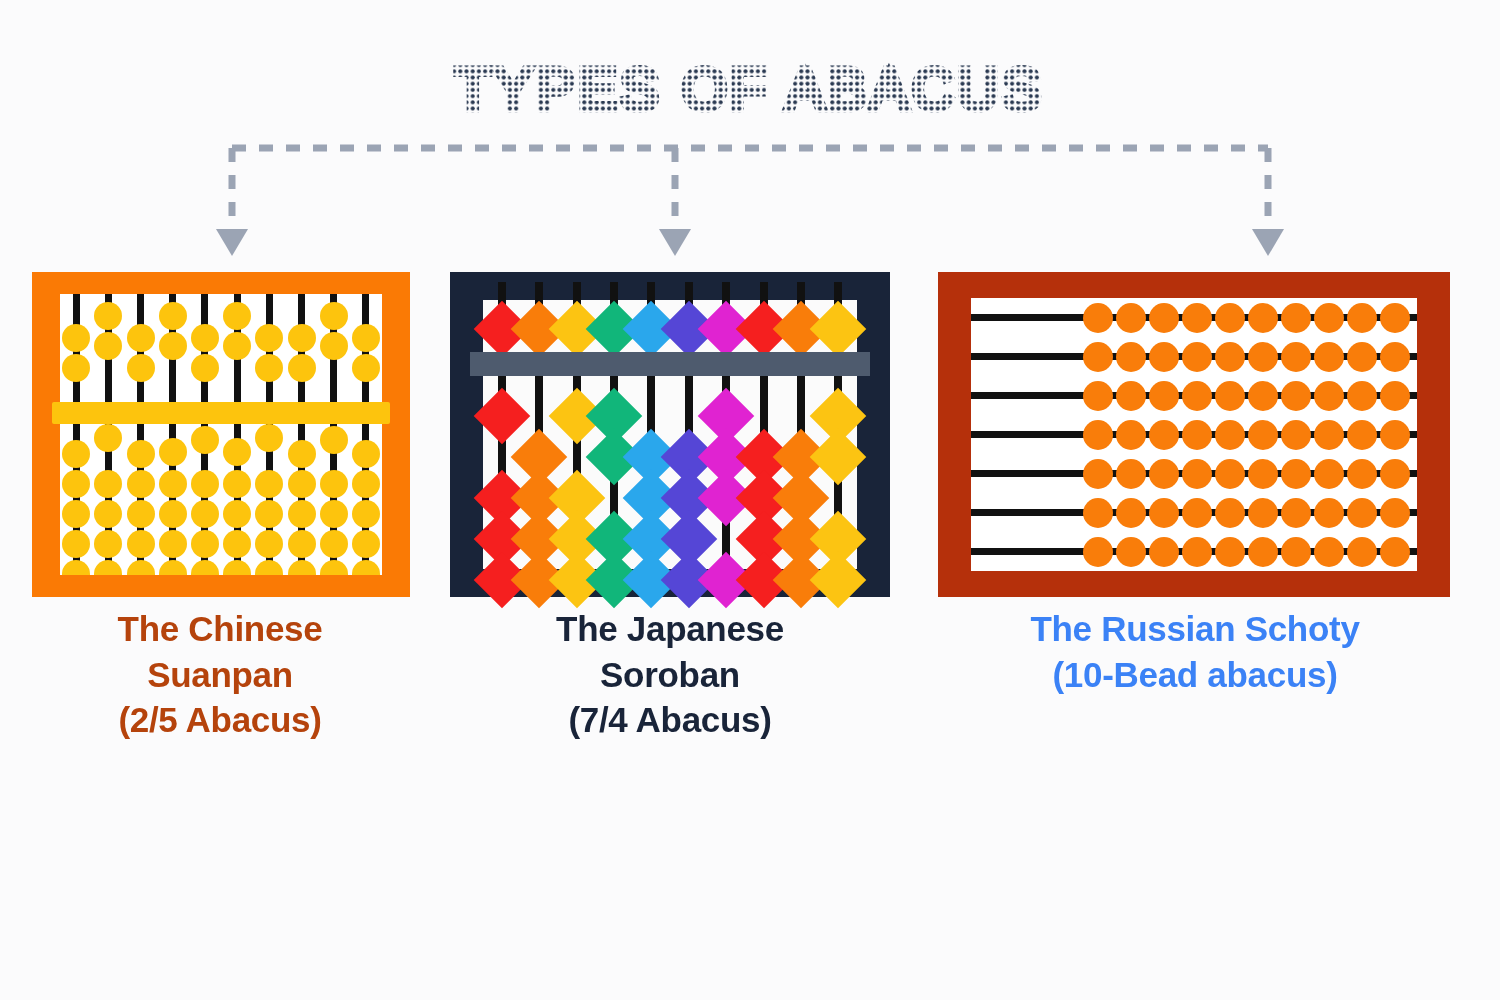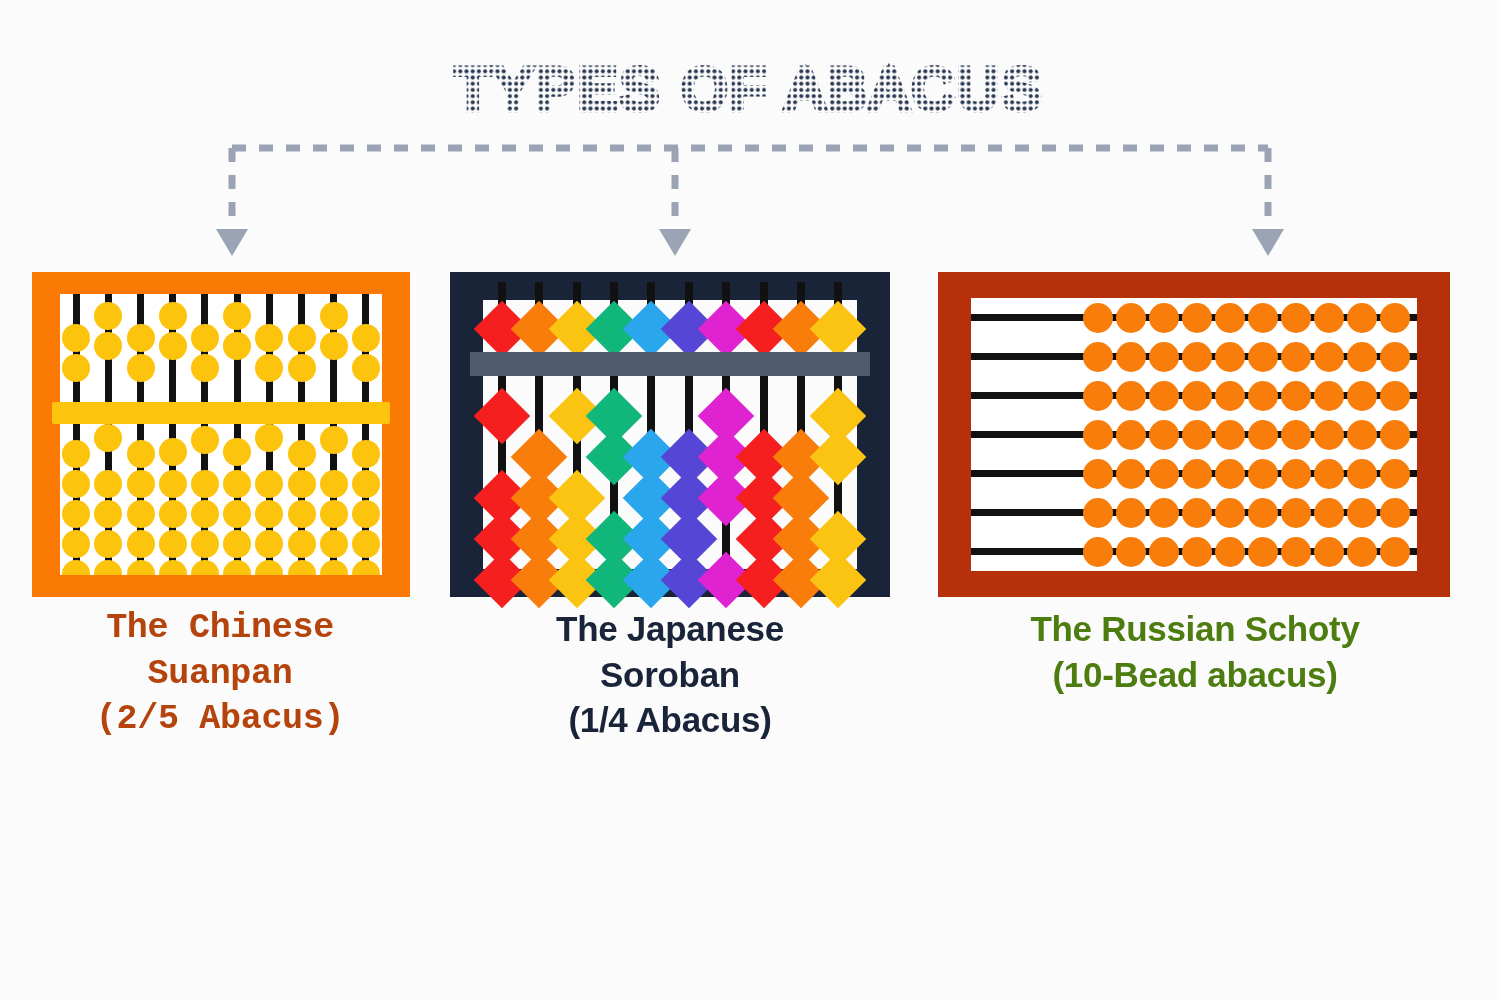--- a/index.html
+++ b/index.html
@@ -32,37 +32,37 @@
     font-weight:bold;font-size:35px;line-height:1.30;
     letter-spacing:-0.3px;white-space:pre-line;
   }
 
   
   #suanpan-frame{left:32px;top:272px;width:378px;height:325px;background:#FA7A05;}
   #suanpan-inner{left:28px;top:22px;right:28px;bottom:22px;}
   .rod-v{position:absolute;width:7px;background:#111111;top:0;bottom:0;}
   .bead-round{position:absolute;border-radius:50%;background:#FDC40D;}
   #suanpan-bar{position:absolute;left:20px;right:20px;height:22px;background:#FDC40D;border-radius:2px;}
-  #suanpan-caption{left:10px;top:606px;width:420px;color:#B5430C;font-family:Liberation Mono, monospace;}
+  #suanpan-caption{left:10px;top:606px;width:420px;color:#B5430C;}
 
   
   #soroban-frame{left:450px;top:272px;width:440px;height:325px;background:#192439;}
   #soroban-inner{left:33px;top:28px;right:33px;bottom:28px;background:#FBFBFB;}
   #soroban-rods{position:absolute;left:33px;top:10px;right:33px;bottom:10px;}
   .rod-v2{position:absolute;width:8px;background:#111111;top:0;bottom:0;}
   .bead-diamond{position:absolute;transform:rotate(45deg);}
   #soroban-bar{position:absolute;left:20px;right:20px;height:24px;background:#4E5B6E;}
   #soroban-caption{left:455px;top:606px;width:430px;color:#192439;}
 
   
   #schoty-frame{left:938px;top:272px;width:512px;height:325px;background:#B5300B;}
   #schoty-inner{left:33px;top:26px;right:33px;bottom:26px;}
   .wire-h{position:absolute;height:7px;background:#111111;left:0;right:0;}
   .bead-sch{position:absolute;border-radius:50%;background:#F97D0A;}
-  #schoty-caption{left:935px;top:606px;width:520px;color:#4d7c0f;}
+  #schoty-caption{left:935px;top:606px;width:520px;color:#3b82f6;}
 
   
   #logo{position:absolute;left:1298px;top:912px;width:172px;height:62px;}
 </style>
 </head>
 <body>
 
 <div class="stage">
 
   <div id="title">
@@ -246,21 +246,21 @@
           <div class="bead-diamond" style="width: 40px; height: 40px; left: 335.3px; top: 27px; background: rgb(252, 196, 18);"></div>
           <div class="bead-diamond" style="width: 40px; height: 40px; left: 335.3px; top: 114px; background: rgb(252, 196, 18);"></div>
           <div class="bead-diamond" style="width: 40px; height: 40px; left: 335.3px; top: 155px; background: rgb(252, 196, 18);"></div>
           <div class="bead-diamond" style="width: 40px; height: 40px; left: 335.3px; top: 237px; background: rgb(252, 196, 18);"></div>
           <div class="bead-diamond" style="width: 40px; height: 40px; left: 335.3px; top: 278px; background: rgb(252, 196, 18);"></div>
         </div>
     <div id="soroban-bar" style="top: 80px; background: rgb(78, 91, 110);"></div>
       </div>
     <div id="soroban-caption" class="caption">The Japanese
 Soroban
-(1/4 Abacus)</div>
+(7/4 Abacus)</div>
   </div>
 
   <div class="card">
     <div id="schoty-frame" class="frame">
       <div id="schoty-inner" class="inner">
           <div class="wire-h" style="top: 16px;"></div>
           <div class="bead-sch" style="width: 30px; height: 30px; left: 111.5px; top: 4.5px; background: rgb(249, 125, 10);"></div>
           <div class="bead-sch" style="width: 30px; height: 30px; left: 144.5px; top: 4.5px; background: rgb(249, 125, 10);"></div>
           <div class="bead-sch" style="width: 30px; height: 30px; left: 177.5px; top: 4.5px; background: rgb(249, 125, 10);"></div>
           <div class="bead-sch" style="width: 30px; height: 30px; left: 210.5px; top: 4.5px; background: rgb(249, 125, 10);"></div>

